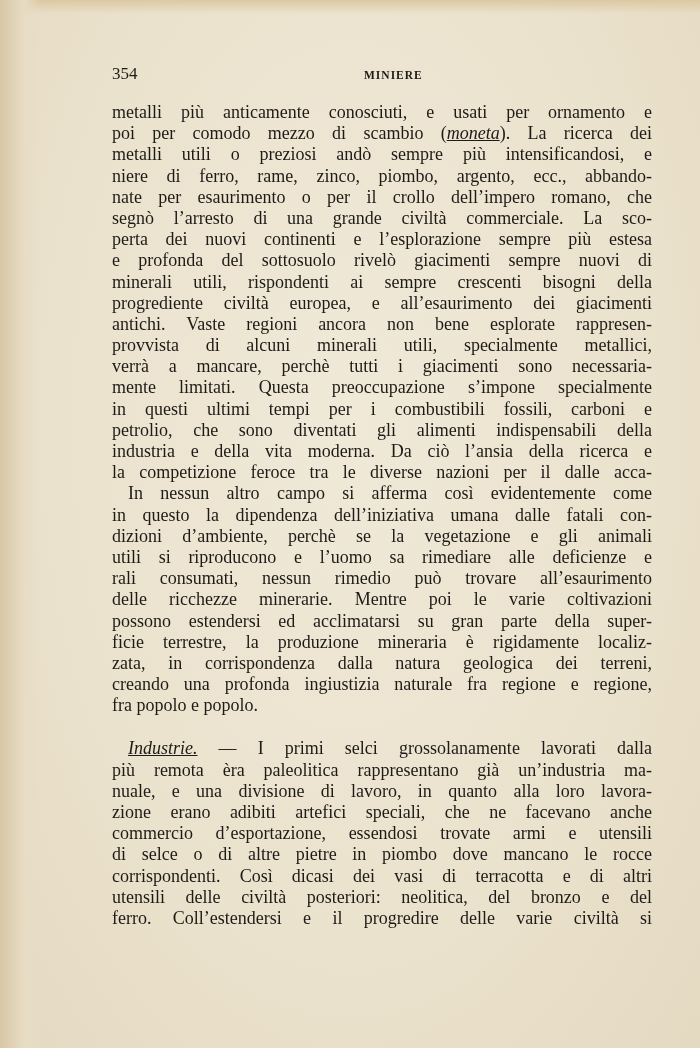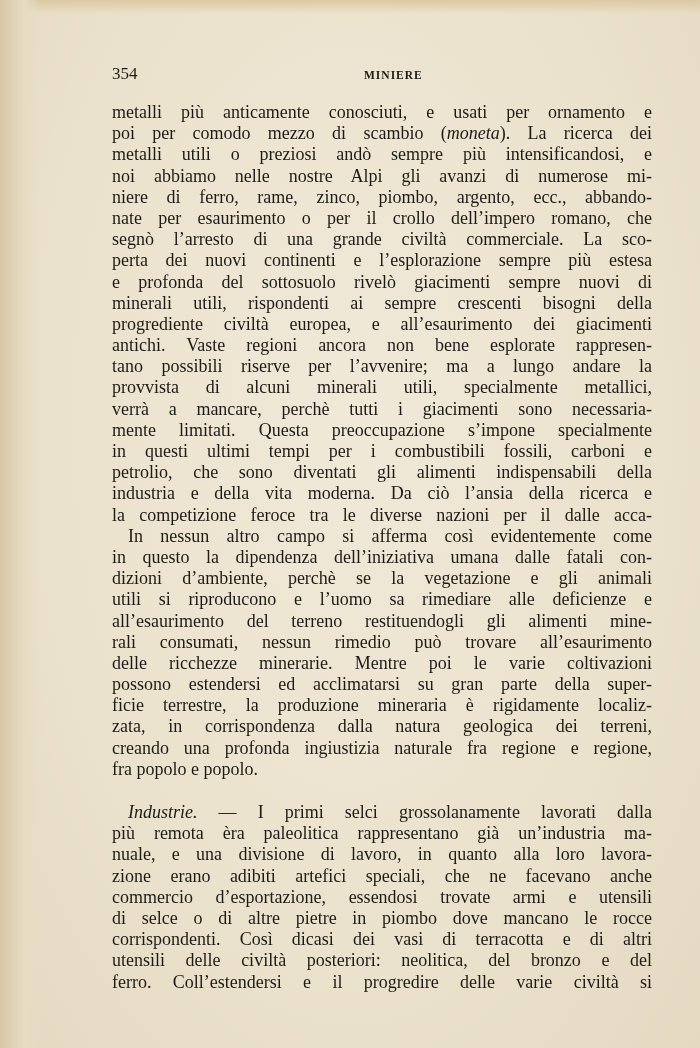--- a/index.html
+++ b/index.html
@@ -75,65 +75,62 @@
   }
   .line.last {
     text-align-last: left;
   }
   .line.indent {
     padding-left: 16px;
   }
   .para-gap {
     height: 22px;
   }
-  em { font-style: italic; }
+  em { font-style: italic; text-decoration: underline; }
 </style>
 </head>
 <body>
 
 <div class="page">
   <div class="edge-top"></div>
   <div class="edge-left"></div>
 
   <div class="header">
     <span class="page-number">354</span>
     <span class="running-head">MINIERE</span>
   </div>
 
   <div class="body-text">
 
     <div>
       <span class="line">metalli più anticamente conosciuti, e usati per ornamento e</span>
       <span class="line"><span>poi per comodo mezzo di scambio (<em>moneta</em>). La ricerca dei</span></span>
       <span class="line">metalli utili o preziosi andò sempre più intensificandosi, e</span>
-      <span class="line">noi abbiamo nelle nostre Alpi gli avanzi di numerose mi-</span>
       <span class="line">niere di ferro, rame, zinco, piombo, argento, ecc., abbando-</span>
       <span class="line">nate per esaurimento o per il crollo dell’impero romano, che</span>
       <span class="line">segnò l’arresto di una grande civiltà commerciale. La sco-</span>
       <span class="line">perta dei nuovi continenti e l’esplorazione sempre più estesa</span>
       <span class="line">e profonda del sottosuolo rivelò giacimenti sempre nuovi di</span>
       <span class="line">minerali utili, rispondenti ai sempre crescenti bisogni della</span>
       <span class="line">progrediente civiltà europea, e all’esaurimento dei giacimenti</span>
       <span class="line">antichi. Vaste regioni ancora non bene esplorate rappresen-</span>
-      <span class="line">tano possibili riserve per l’avvenire; ma a lungo andare la</span>
       <span class="line">provvista di alcuni minerali utili, specialmente metallici,</span>
       <span class="line">verrà a mancare, perchè tutti i giacimenti sono necessaria-</span>
       <span class="line">mente limitati. Questa preoccupazione s’impone specialmente</span>
       <span class="line">in questi ultimi tempi per i combustibili fossili, carboni e</span>
       <span class="line">petrolio, che sono diventati gli alimenti indispensabili della</span>
       <span class="line">industria e della vita moderna. Da ciò l’ansia della ricerca e</span>
       <span class="line">la competizione feroce tra le diverse nazioni per il dalle acca-</span>
     </div>
 
     <div>
       <span class="line indent">In nessun altro campo si afferma così evidentemente come</span>
       <span class="line">in questo la dipendenza dell’iniziativa umana dalle fatali con-</span>
       <span class="line">dizioni d’ambiente, perchè se la vegetazione e gli animali</span>
       <span class="line">utili si riproducono e l’uomo sa rimediare alle deficienze e</span>
-      <span class="line">all’esaurimento del terreno restituendogli gli alimenti mine-</span>
       <span class="line">rali consumati, nessun rimedio può trovare all’esaurimento</span>
       <span class="line">delle ricchezze minerarie. Mentre poi le varie coltivazioni</span>
       <span class="line">possono estendersi ed acclimatarsi su gran parte della super-</span>
       <span class="line">ficie terrestre, la produzione mineraria è rigidamente localiz-</span>
       <span class="line">zata, in corrispondenza dalla natura geologica dei terreni,</span>
       <span class="line">creando una profonda ingiustizia naturale fra regione e regione,</span>
       <span class="line last">fra popolo e popolo.</span>
     </div>
 
     <div class="para-gap"></div>

